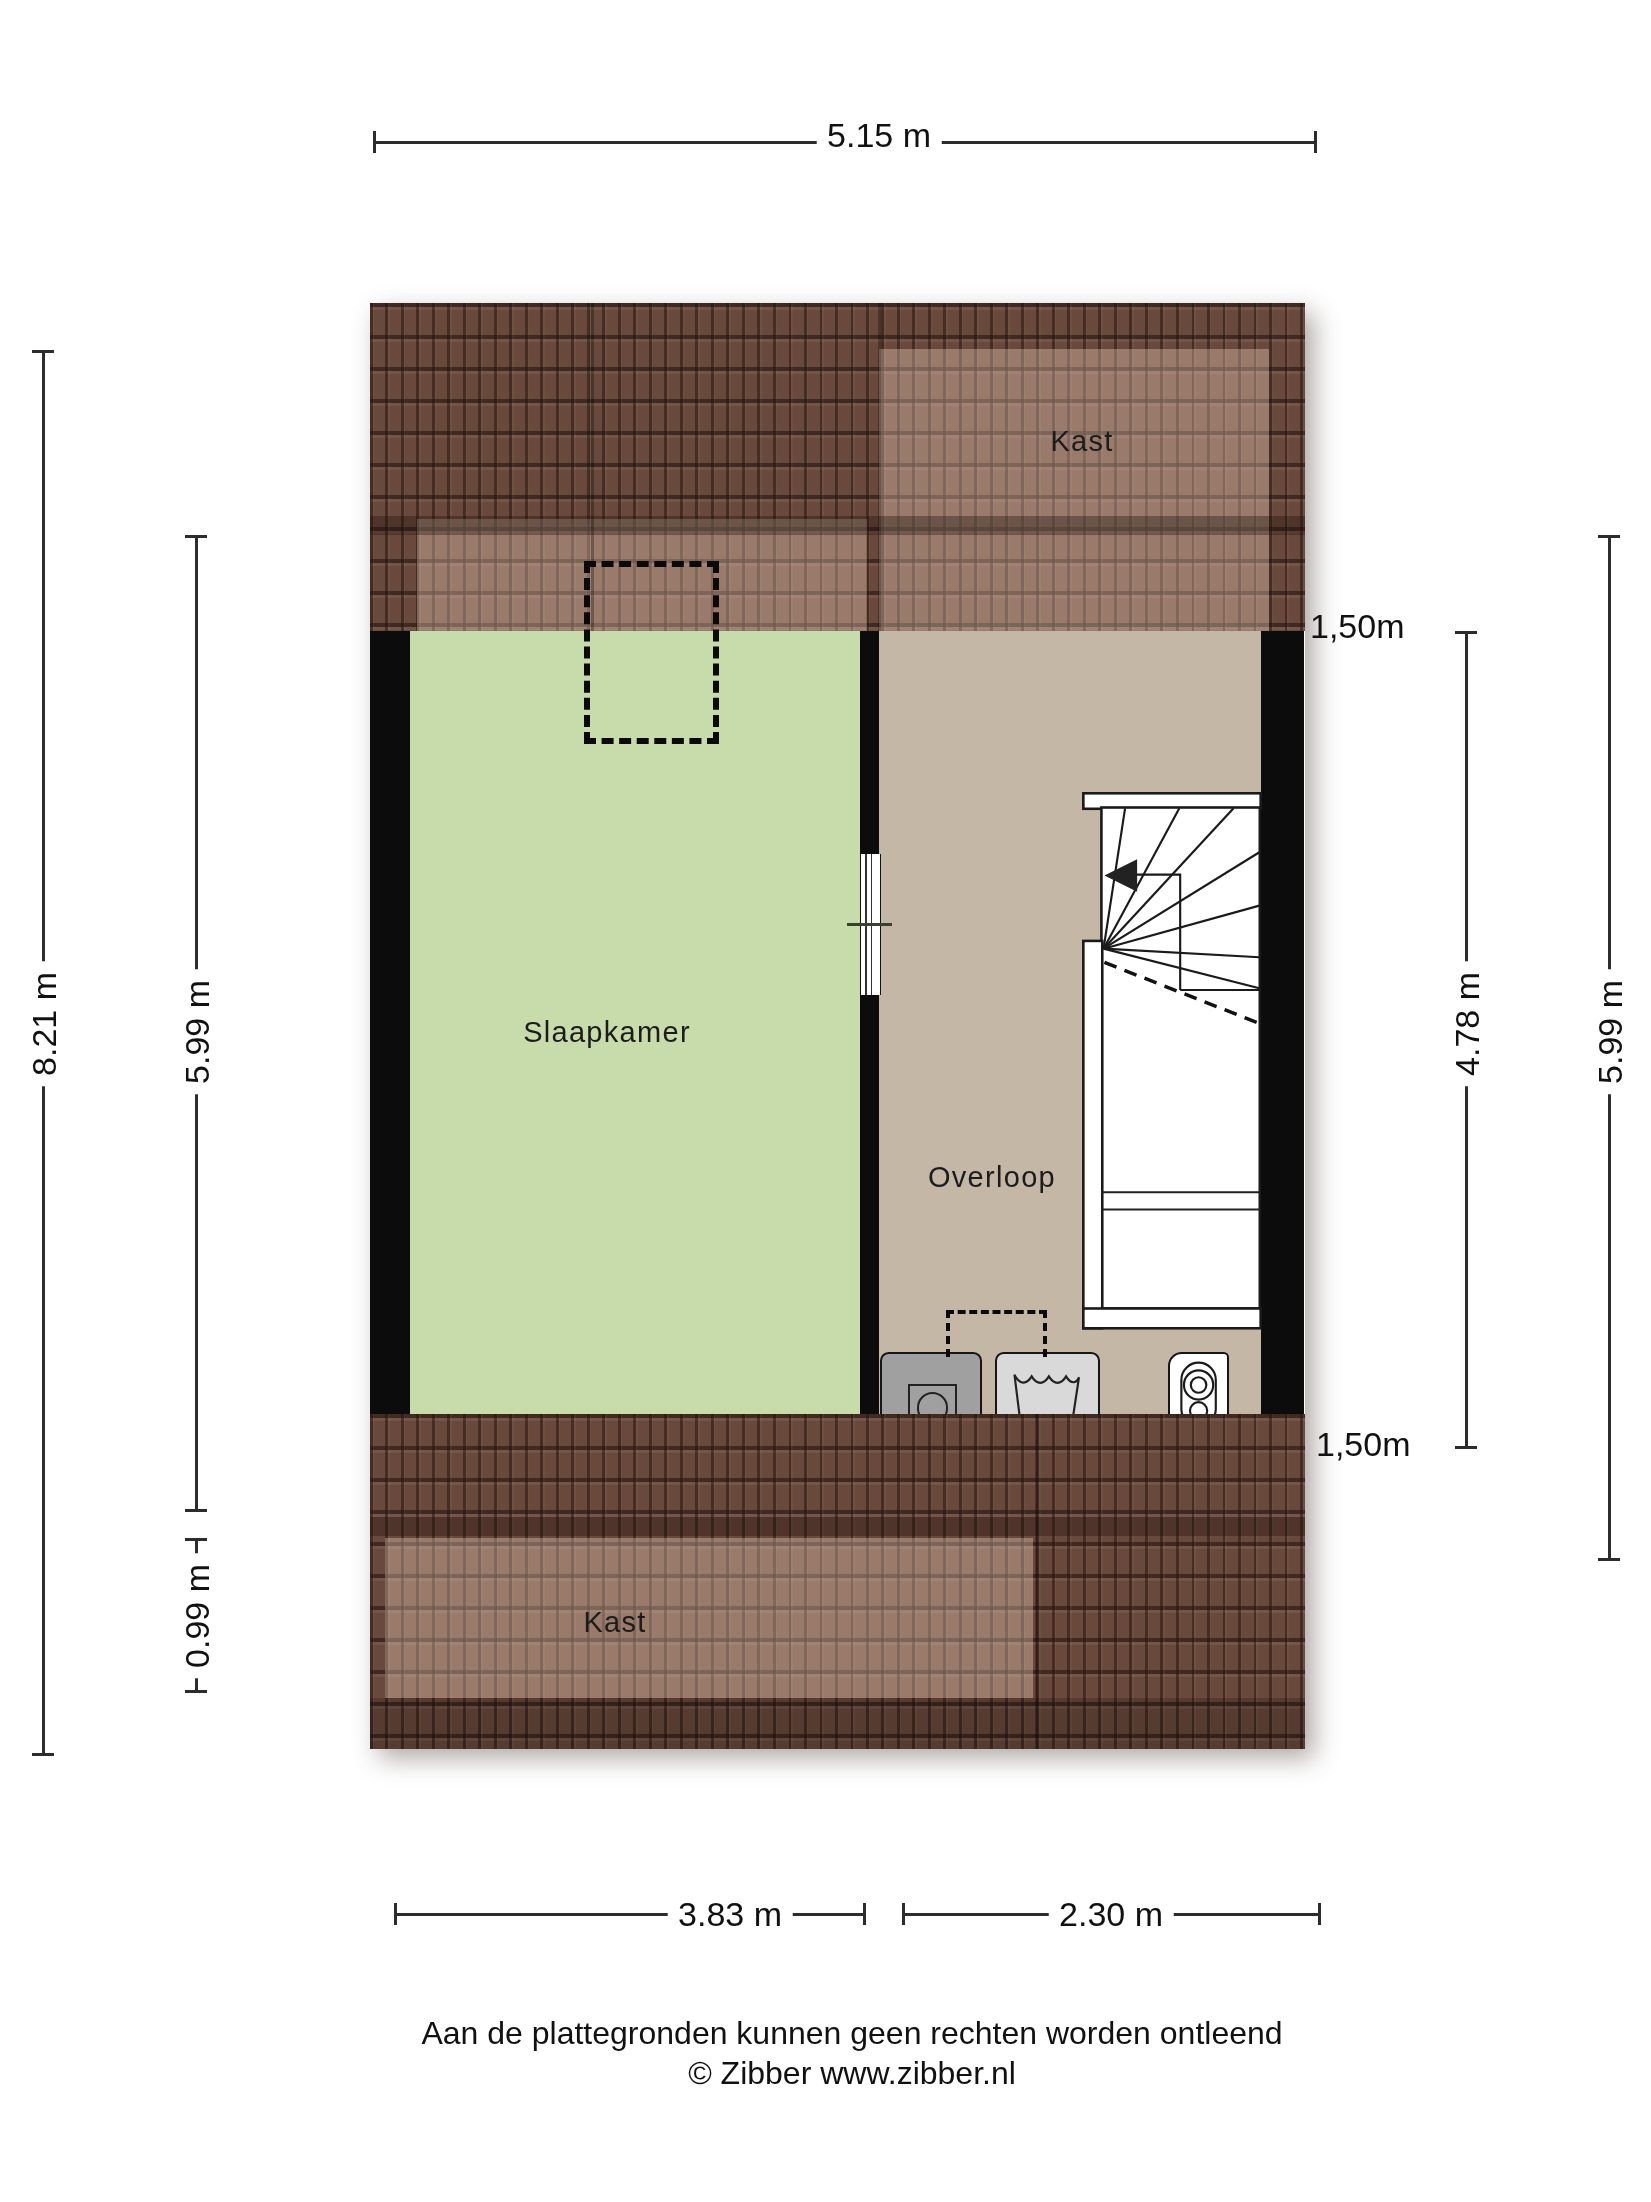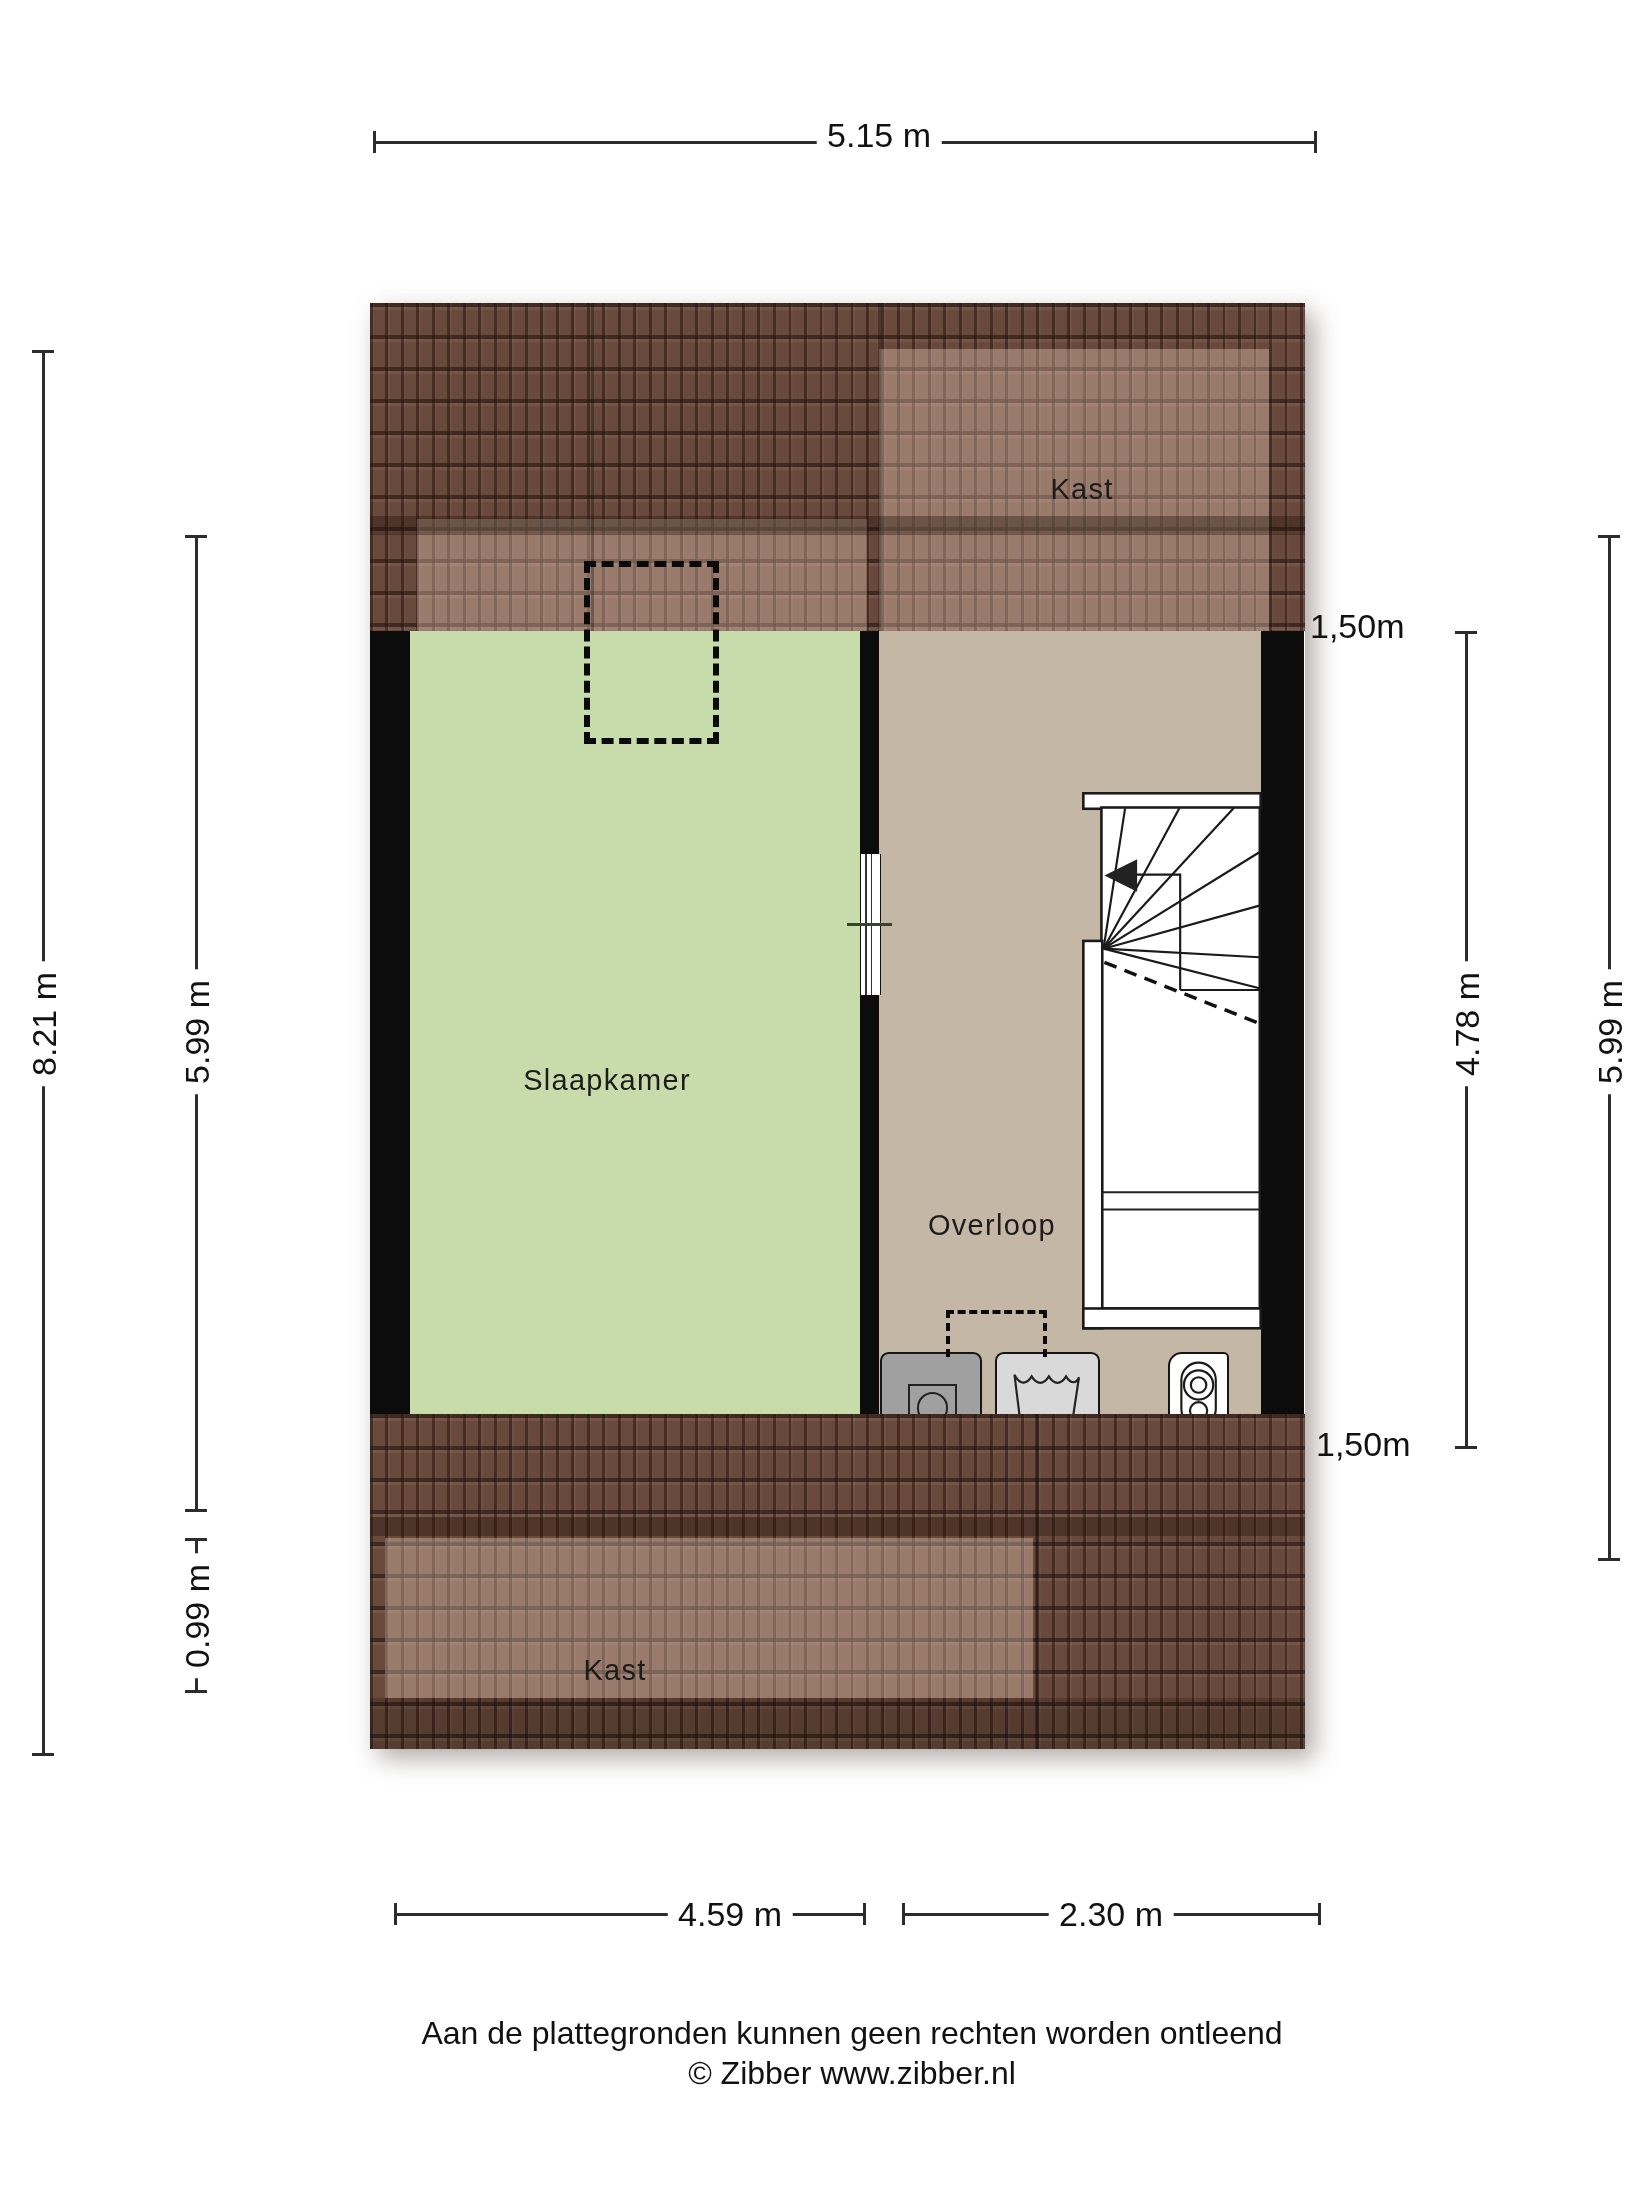--- a/index.html
+++ b/index.html
@@ -17,21 +17,21 @@
         rgba(25,12,8,.55) 0 4.3px, rgba(255,255,255,.10) 4.3px 6.9px, rgba(0,0,0,0) 6.9px 32px);
   }
   .roof-shade{position:absolute;inset:0;background:rgba(48,25,16,.25);}
   .roof-light{position:absolute;background:rgba(255,228,208,.32);}
   .roof-band{position:absolute;left:0;right:0;height:19px;background:rgba(30,14,8,.35);}
   .roof-seam{position:absolute;top:0;bottom:0;width:2.6px;background:rgba(0,0,0,.28);}
 
   
   .wall{background:#0c0c0c;}
   .room-label{position:absolute;font-size:29px;letter-spacing:1.3px;color:#1c1c1c;
-              transform:translate(-50%,-50%);white-space:nowrap;z-index:40;margin-top:48px;}
+              transform:translate(-50%,-50%);white-space:nowrap;z-index:40;}
 
   
   .hdim{position:absolute;height:2.6px;background:#2c2c2c;}
   .hdim::before,.hdim::after{content:'';position:absolute;width:2.6px;height:22.4px;background:#2c2c2c;top:-10.3px;}
   .hdim::before{left:0;} .hdim::after{right:0;}
   .vdim{position:absolute;width:2.6px;background:#2c2c2c;}
   .vdim::before,.vdim::after{content:'';position:absolute;height:2.6px;width:22.4px;background:#2c2c2c;left:-10.3px;}
   .vdim::before{top:0;} .vdim::after{bottom:0;}
   .dim-label{position:absolute;font-size:34px;color:#111;background:#fff;padding:0 10.3px;
              white-space:nowrap;z-index:30;}
@@ -158,21 +158,21 @@
   <div class="vdim" style="left:1465px;top:631px;height:818px;"></div>
   <div class="dim-label v" style="left:1467px;top:1024px;">4.78 m</div>
 
   <div class="vdim" style="left:1608px;top:535px;height:1026px;"></div>
   <div class="dim-label v" style="left:1610px;top:1032px;">5.99 m</div>
 
   <div class="dim-label plain" style="left:1310px;top:607px;">1,50m</div>
   <div class="dim-label plain" style="left:1316px;top:1425px;">1,50m</div>
 
   <div class="hdim" style="left:394px;top:1913px;width:472px;"></div>
-  <div class="dim-label h" style="left:730px;top:1914px;">4.59 m</div>
+  <div class="dim-label h" style="left:730px;top:1914px;">3.83 m</div>
   <div class="hdim" style="left:902px;top:1913px;width:419px;"></div>
   <div class="dim-label h" style="left:1111px;top:1914px;text-align:right;">2.30 m</div>
 
   <div class="footer-line" style="top:2015px;">Aan de plattegronden kunnen geen rechten worden ontleend</div>
   <div class="footer-line" style="top:2055px;">© Zibber www.zibber.nl</div>
 
 </div>
 
 
 </body></html>

